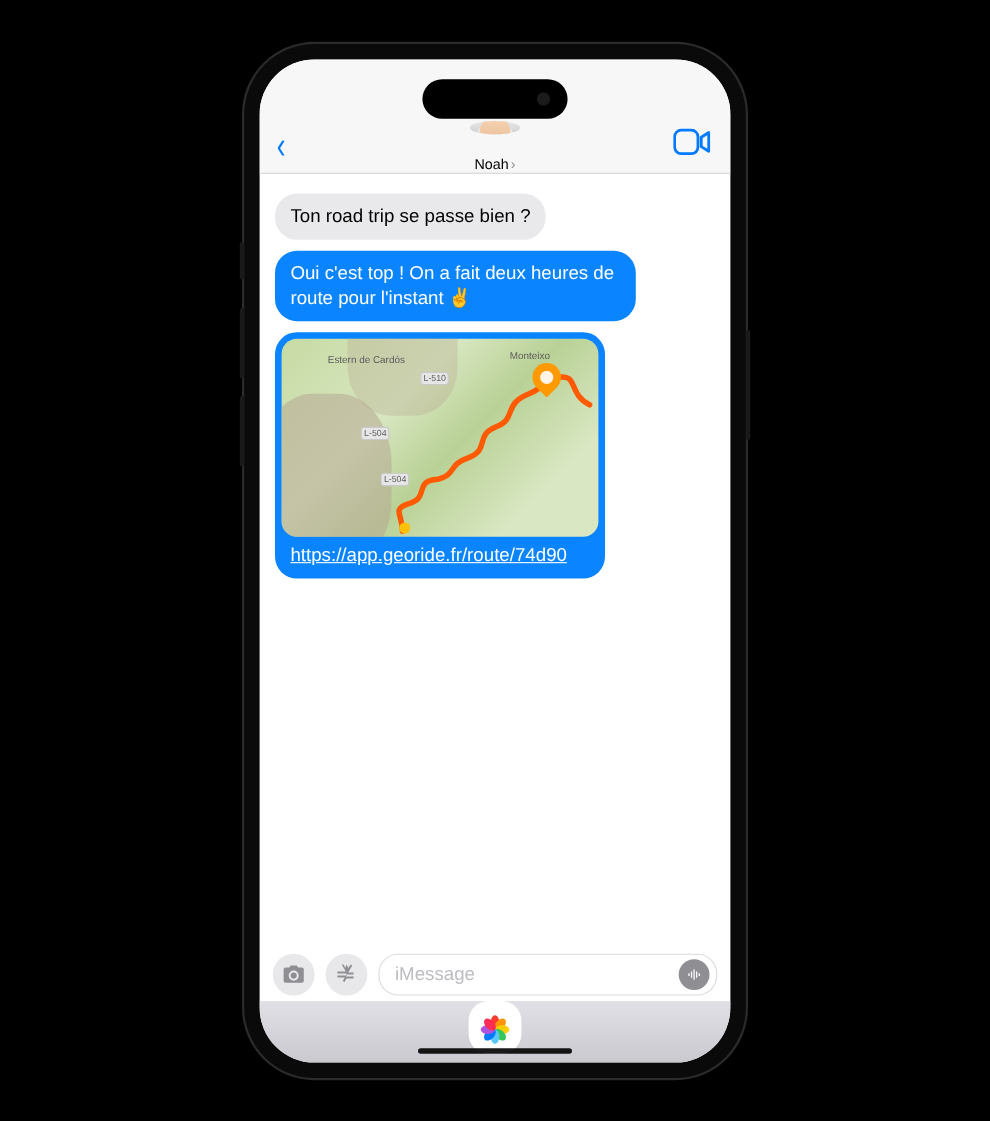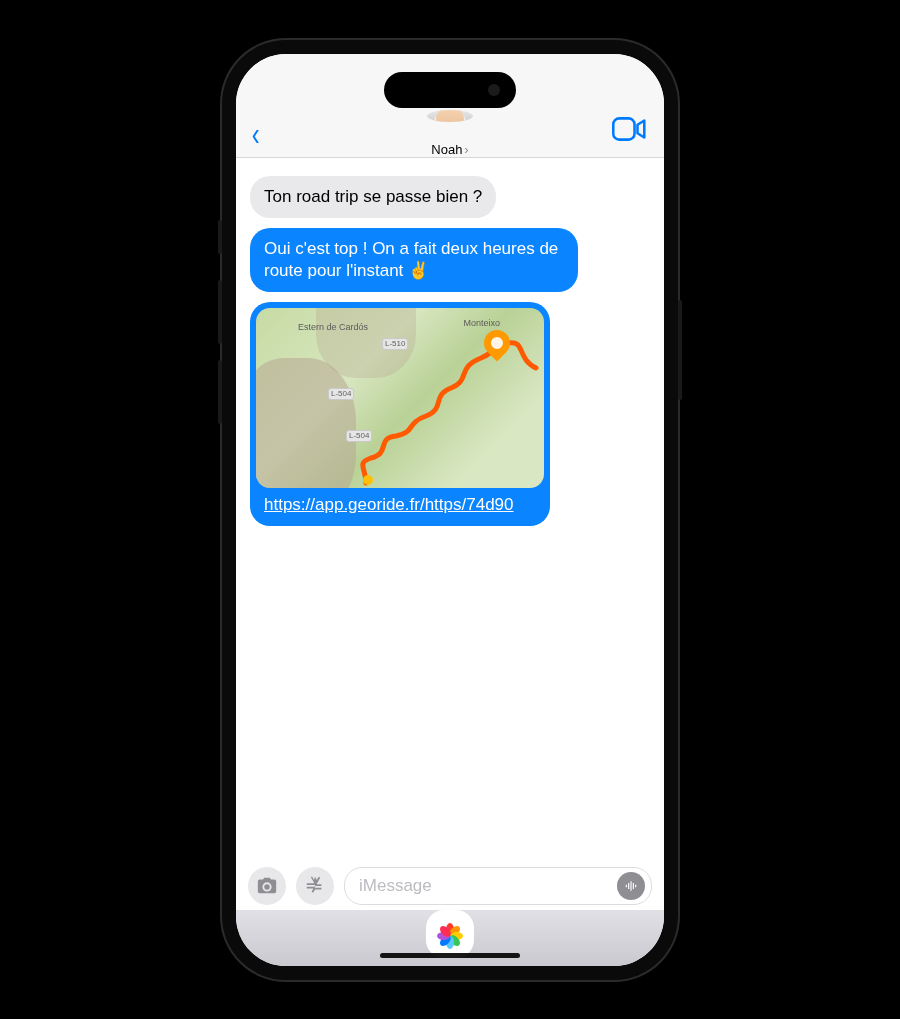--- a/index.html
+++ b/index.html
@@ -201,21 +201,21 @@
             <span class="label" style="right:44px;top:10px;">Monteixo</span>
             <span class="road" style="left:126px;top:30px;">L-510</span>
             <span class="road" style="left:72px;top:80px;">L-504</span>
             <span class="road" style="left:90px;top:122px;">L-504</span>
             <svg class="track" viewBox="0 0 288 180" width="288" height="180" style="left:0;top:0;">
               <path d="M110 175 C110 160 100 155 115 150 C135 145 120 130 140 128 C160 124 150 115 170 108 C190 100 175 88 195 80 C215 72 200 60 225 50 C245 42 230 36 252 35 C270 32 260 50 280 60" fill="none" stroke="#ff5a00" stroke-width="5" stroke-linecap="round"></path>
               <circle cx="112" cy="172" r="5" fill="#ffc107"></circle>
             </svg>
             <div class="pin"></div>
           </div>
-          <a class="link">https://app.georide.fr/https/74d90</a>
+          <a class="link">https://app.georide.fr/route/74d90</a>
         </div>
       </div>
 
 
     </div>
 
     <div class="composer">
       <div class="circle-btn">
         <svg viewBox="0 0 24 24" width="22" height="22">
             <path d="M9 3l-1.5 2H4a2 2 0 0 0-2 2v11a2 2 0 0 0 2 2h16a2 2 0 0 0 2-2V7a2 2 0 0 0-2-2h-3.5L15 3H9zm3 5a5 5 0 1 1 0 10 5 5 0 0 1 0-10zm0 2a3 3 0 1 0 0 6 3 3 0 0 0 0-6z"></path>

